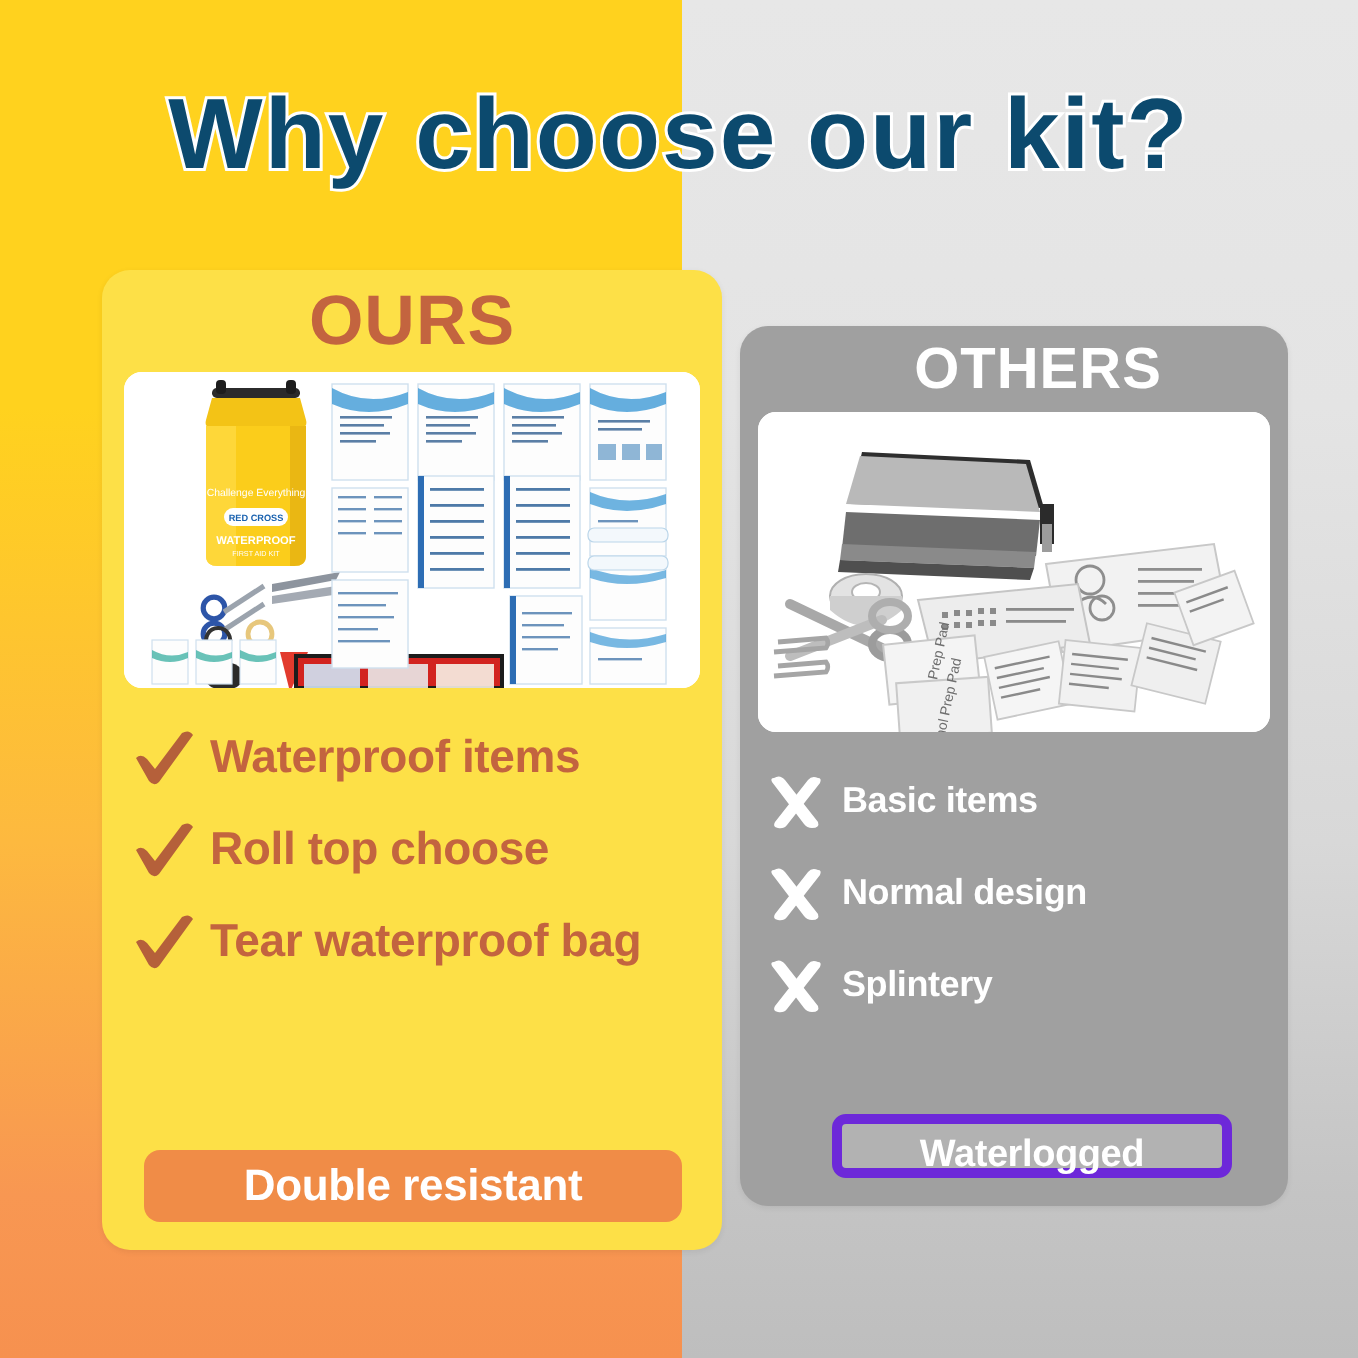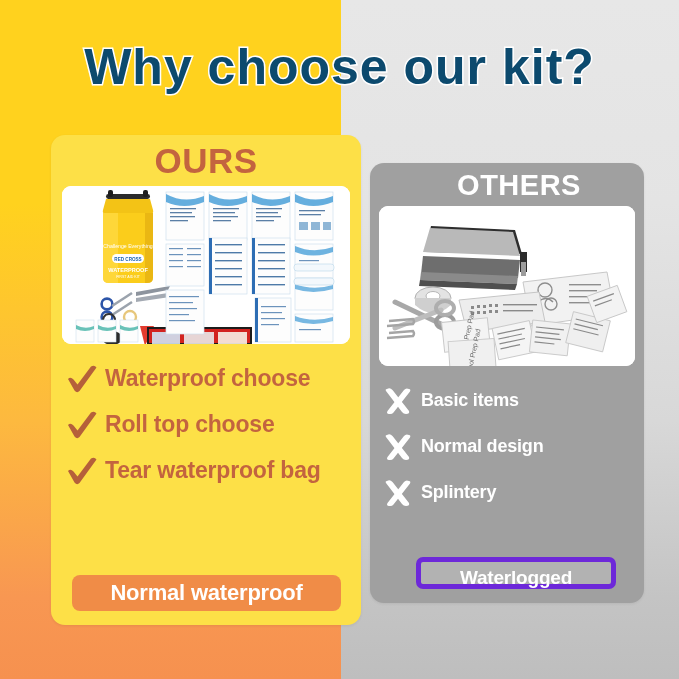--- a/index.html
+++ b/index.html
@@ -311,21 +311,21 @@
     </div>
 
     <div class="feat-ours">
 
       <div class="frow">
         <span class="chk">
           <svg width="34" height="30" viewBox="0 0 34 30">
             <path d="M3 15 Q5.5 12.5 8.5 15.5 L12.5 20.5 L26 2.5 Q29.5 0.5 31.5 3.5 L14.5 27 Q12 29.5 9.5 26.5 Z" fill="#B5603A"></path>
           </svg>
         </span>
-        <span class="flabel-ours">Waterproof choose</span>
+        <span class="flabel-ours">Waterproof items</span>
       </div>
 
       <div class="frow">
         <span class="chk">
           <svg width="34" height="30" viewBox="0 0 34 30">
             <path d="M3 15 Q5.5 12.5 8.5 15.5 L12.5 20.5 L26 2.5 Q29.5 0.5 31.5 3.5 L14.5 27 Q12 29.5 9.5 26.5 Z" fill="#B5603A"></path>
           </svg>
         </span>
         <span class="flabel-ours">Roll top choose</span>
       </div>
@@ -334,21 +334,21 @@
         <span class="chk">
           <svg width="34" height="30" viewBox="0 0 34 30">
             <path d="M3 15 Q5.5 12.5 8.5 15.5 L12.5 20.5 L26 2.5 Q29.5 0.5 31.5 3.5 L14.5 27 Q12 29.5 9.5 26.5 Z" fill="#B5603A"></path>
           </svg>
         </span>
         <span class="flabel-ours">Tear waterproof bag</span>
       </div>
 
     </div>
 
-    <div class="btn-ours">Normal waterproof</div>
+    <div class="btn-ours">Double resistant</div>
   </div>
 
   <div class="card-others">
 
     <div class="hdr-others">OTHERS</div>
 
     <div class="photo-others">
       <svg width="256" height="160" viewBox="0 0 256 160">
         <rect x="0" y="0" width="256" height="160" fill="#FFFFFF"></rect>
 

